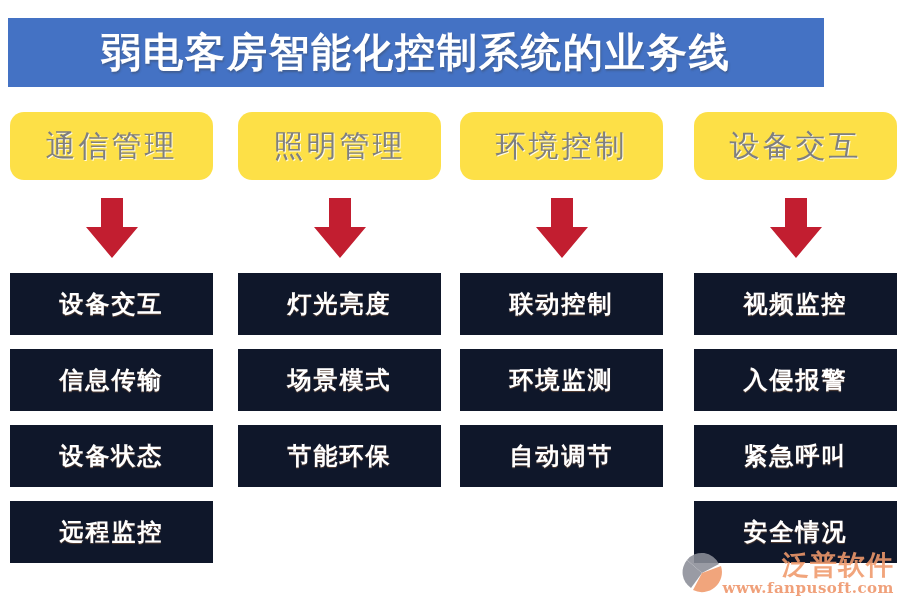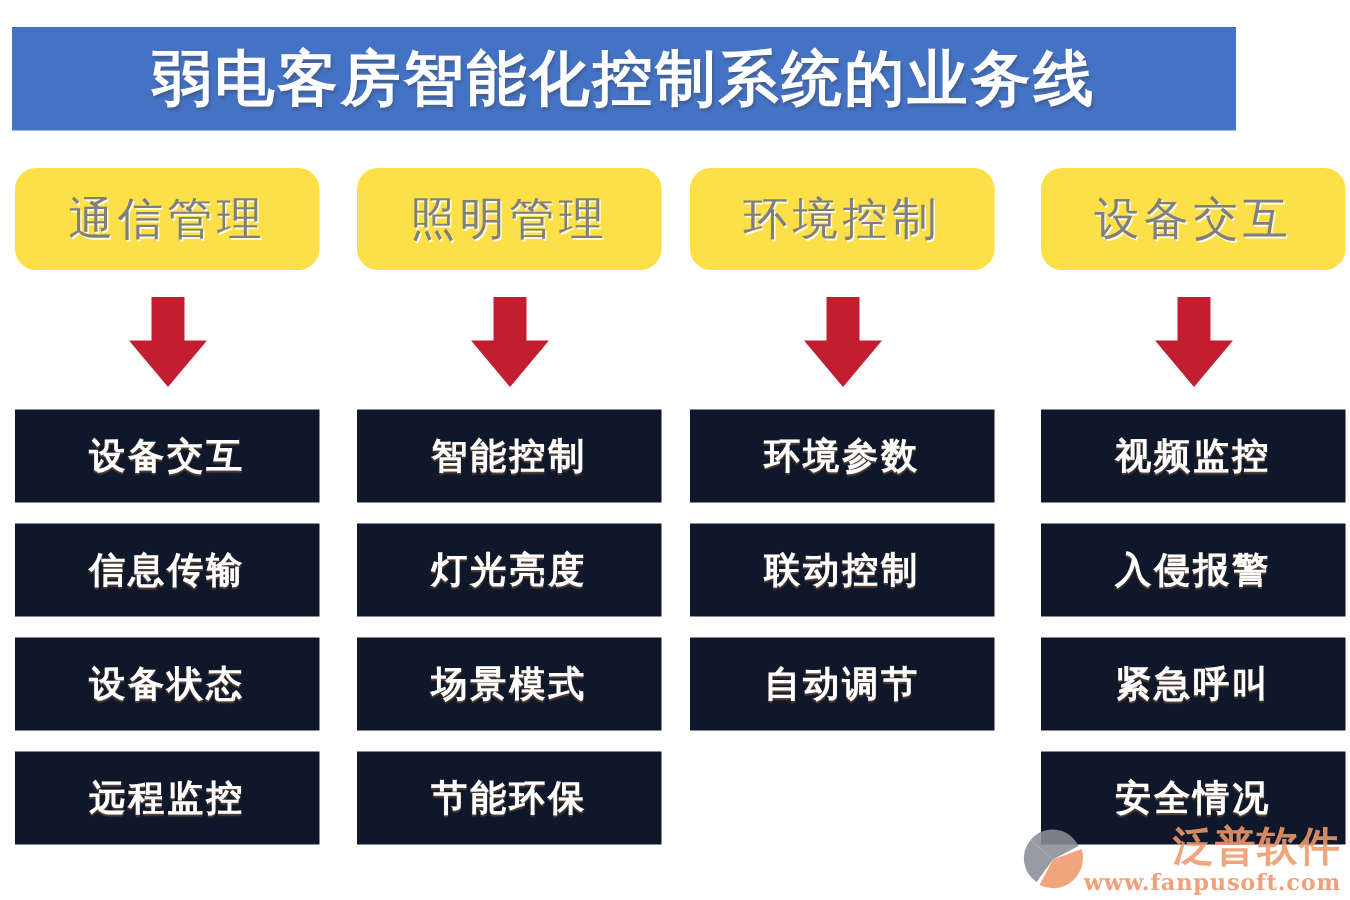--- a/index.html
+++ b/index.html
@@ -132,47 +132,44 @@
   <div class="col col-2">
     <div class="cat-header">
       <span class="cat-label">照明管理</span>
     </div>
     <div class="arrow-wrap">
       <svg width="52" height="60" viewBox="0 0 52 60">
           <polygon points="15,0 37,0 37,29 52,29 26,60 0,29 15,29" fill="#C21E30"></polygon>
         </svg>
     </div>
     <div class="item">
-        <span class="item-label">智能控制</span>
-      </div>
-    <div class="item">
         <span class="item-label">灯光亮度</span>
       </div>
     <div class="item">
         <span class="item-label">场景模式</span>
       </div>
     <div class="item">
         <span class="item-label">节能环保</span>
       </div>
   </div>
 
   <div class="col col-3">
     <div class="cat-header">
       <span class="cat-label">环境控制</span>
     </div>
     <div class="arrow-wrap">
       <svg width="52" height="60" viewBox="0 0 52 60">
           <polygon points="15,0 37,0 37,29 52,29 26,60 0,29 15,29" fill="#C21E30"></polygon>
         </svg>
     </div>
     <div class="item">
-        <span class="item-label">环境参数</span>
-      </div>
-    <div class="item">
         <span class="item-label">联动控制</span>
+      </div>
+    <div class="item">
+        <span class="item-label">环境监测</span>
       </div>
     <div class="item">
         <span class="item-label">自动调节</span>
       </div>
   </div>
 
   <div class="col col-4">
     <div class="cat-header">
       <span class="cat-label">设备交互</span>
     </div>

